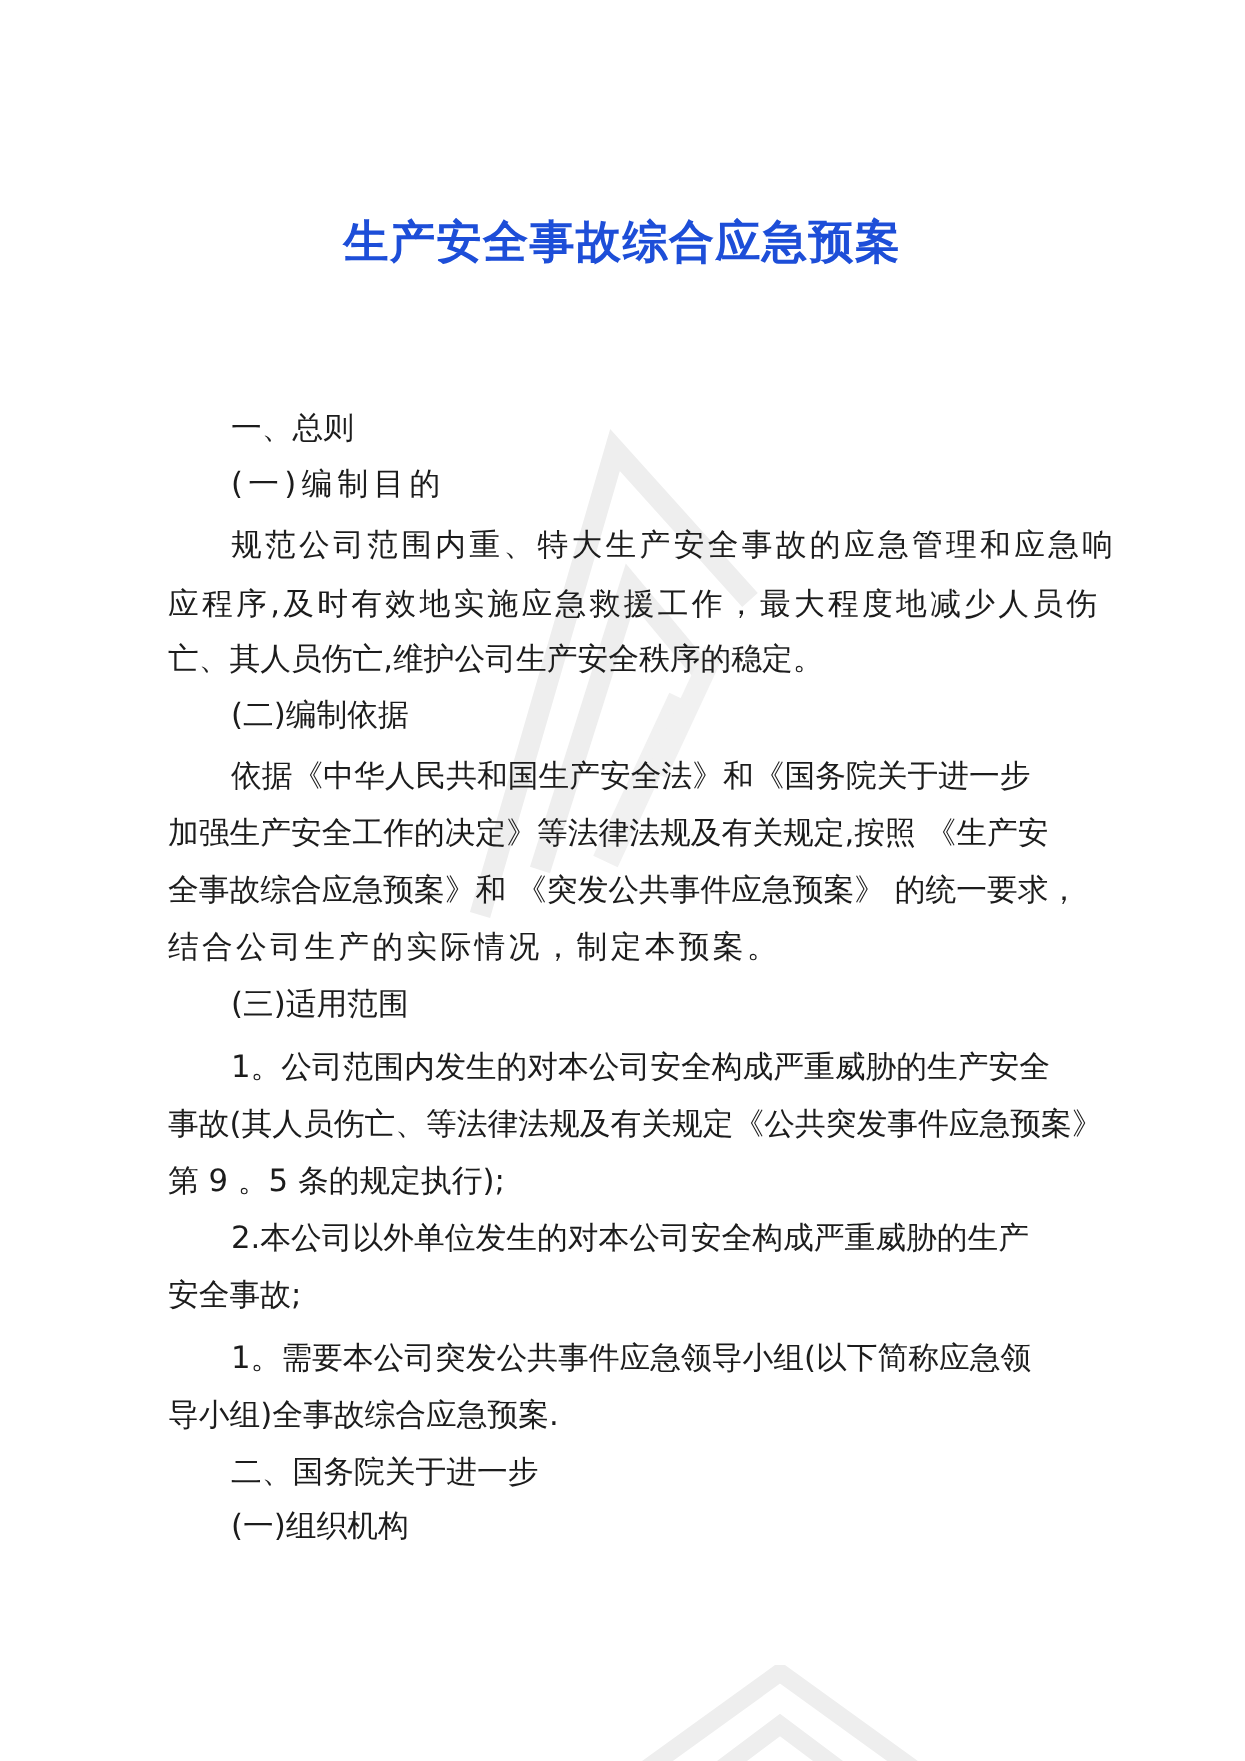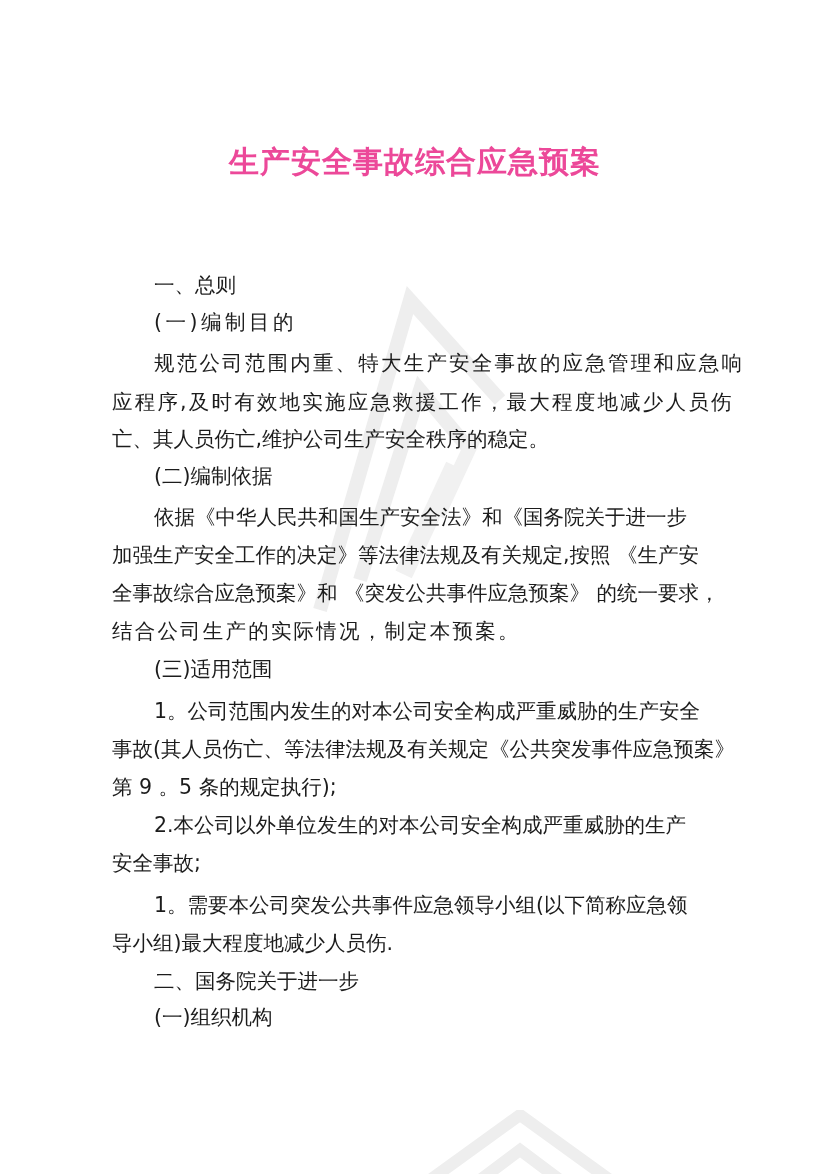--- a/index.html
+++ b/index.html
@@ -1,19 +1,19 @@
 <!DOCTYPE html>
 <html><head>
   <meta charset="utf-8">
   <style>
     html, body { margin: 0; padding: 0; background: #ffffff; }
     body { width: 830px; height: 1174px; position: relative; overflow: hidden; font-family: "DejaVu Sans", "Liberation Sans", sans-serif; color: #1a1a1a; }
     .page { position: absolute; left: 0; top: 0; width: 830px; height: 1174px; background: #ffffff; }
     .watermark { position: absolute; pointer-events: none; }
-    .title { position: absolute; left: 0; top: 140px; width: 830px; text-align: center; font-size: 30px; font-weight: bold; letter-spacing: 1px; color: #ec4899; line-height: 44px; }
+    .title { position: absolute; left: 0; top: 140px; width: 830px; text-align: center; font-size: 30px; font-weight: bold; letter-spacing: 1px; color: #1d4ed8; line-height: 44px; }
     .line { position: absolute; left: 112px; font-size: 20.5px; line-height: 30px; white-space: nowrap; color: #1c1c1c; margin-top: 20px; }
     .ind { left: 154px; }
     .sp { letter-spacing: 3.5px; }
     .sp2 { letter-spacing: 2.2px; }
   </style>
 </head>
 <body>
 
 <div class="page">
 
@@ -46,17 +46,17 @@
   <div class="line ind" style="top:482px">依据《中华人民共和国生产安全法》和《国务院关于进一步</div>
   <div class="line" style="top:558px">全事故综合应急预案》和 《突发公共事件应急预案》 的统一要求，</div>
   <div class="line sp2" style="top:596px">结合公司生产的实际情况，制定本预案。</div>
   <div class="line ind" style="top:634px">(三)适用范围</div>
   <div class="line ind" style="top:676px">1。公司范围内发生的对本公司安全构成严重威胁的生产安全</div>
   <div class="line" style="top:714px">事故(其人员伤亡、等法律法规及有关规定《公共突发事件应急预案》</div>
   <div class="line" style="top:752px">第 9 。5 条的规定执行);</div>
   <div class="line ind" style="top:790px">2.本公司以外单位发生的对本公司安全构成严重威胁的生产</div>
   <div class="line" style="top:828px">安全事故;</div>
   <div class="line ind" style="top:870px">1。需要本公司突发公共事件应急领导小组(以下简称应急领</div>
-  <div class="line" style="top:908px">导小组)最大程度地减少人员伤.</div>
+  <div class="line" style="top:908px">导小组)全事故综合应急预案.</div>
   <div class="line ind" style="top:946px">二、国务院关于进一步</div>
   <div class="line ind" style="top:982px">(一)组织机构</div>
 
 </div>
 
 </body></html>

